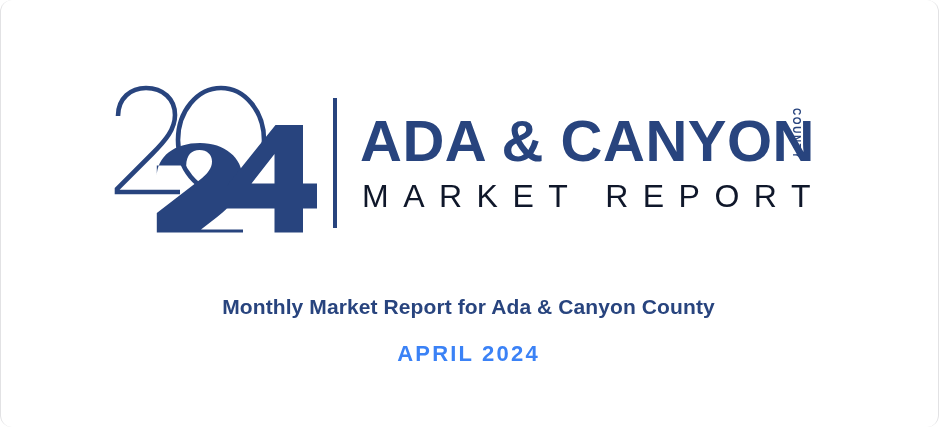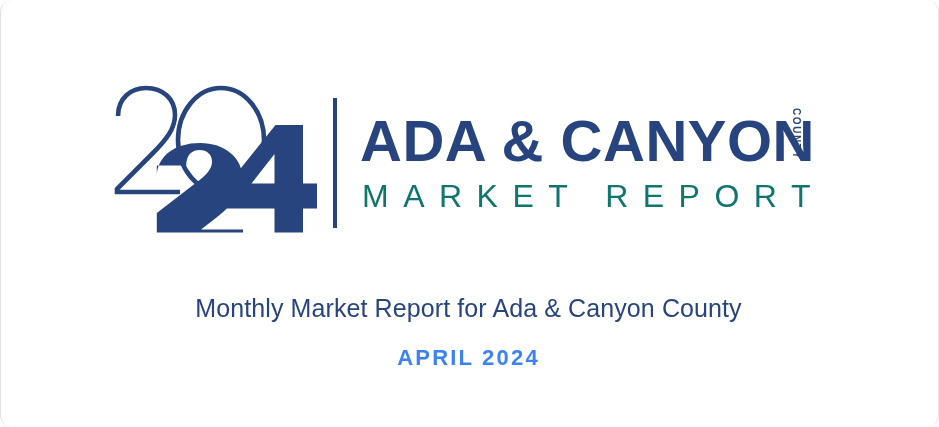--- a/index.html
+++ b/index.html
@@ -87,36 +87,36 @@
     line-height: 1;
   }
 
   .wordmark-sub {
     position: absolute;
     left: 2px;
     top: 96px;
     font-size: 32px;
     font-weight: 500;
     letter-spacing: 14.5px;
-    color: #0f766e;
+    color: #0f172a;
     line-height: 1;
     white-space: nowrap;
   }
 
   
   .caption-block {
     position: absolute;
     left: 0;
     top: 296px;
     width: 935px;
     text-align: center;
   }
   .caption-line {
-    font-size: 25px;
-    font-weight: 400;
+    font-size: 21px;
+    font-weight: 700;
     color: #28447E;
     line-height: 1;
     letter-spacing: 0.1px;
   }
   .caption-date {
     margin-top: 26px;
     font-size: 22px;
     font-weight: 700;
     color: #3b82f6;
     letter-spacing: 2.2px;

